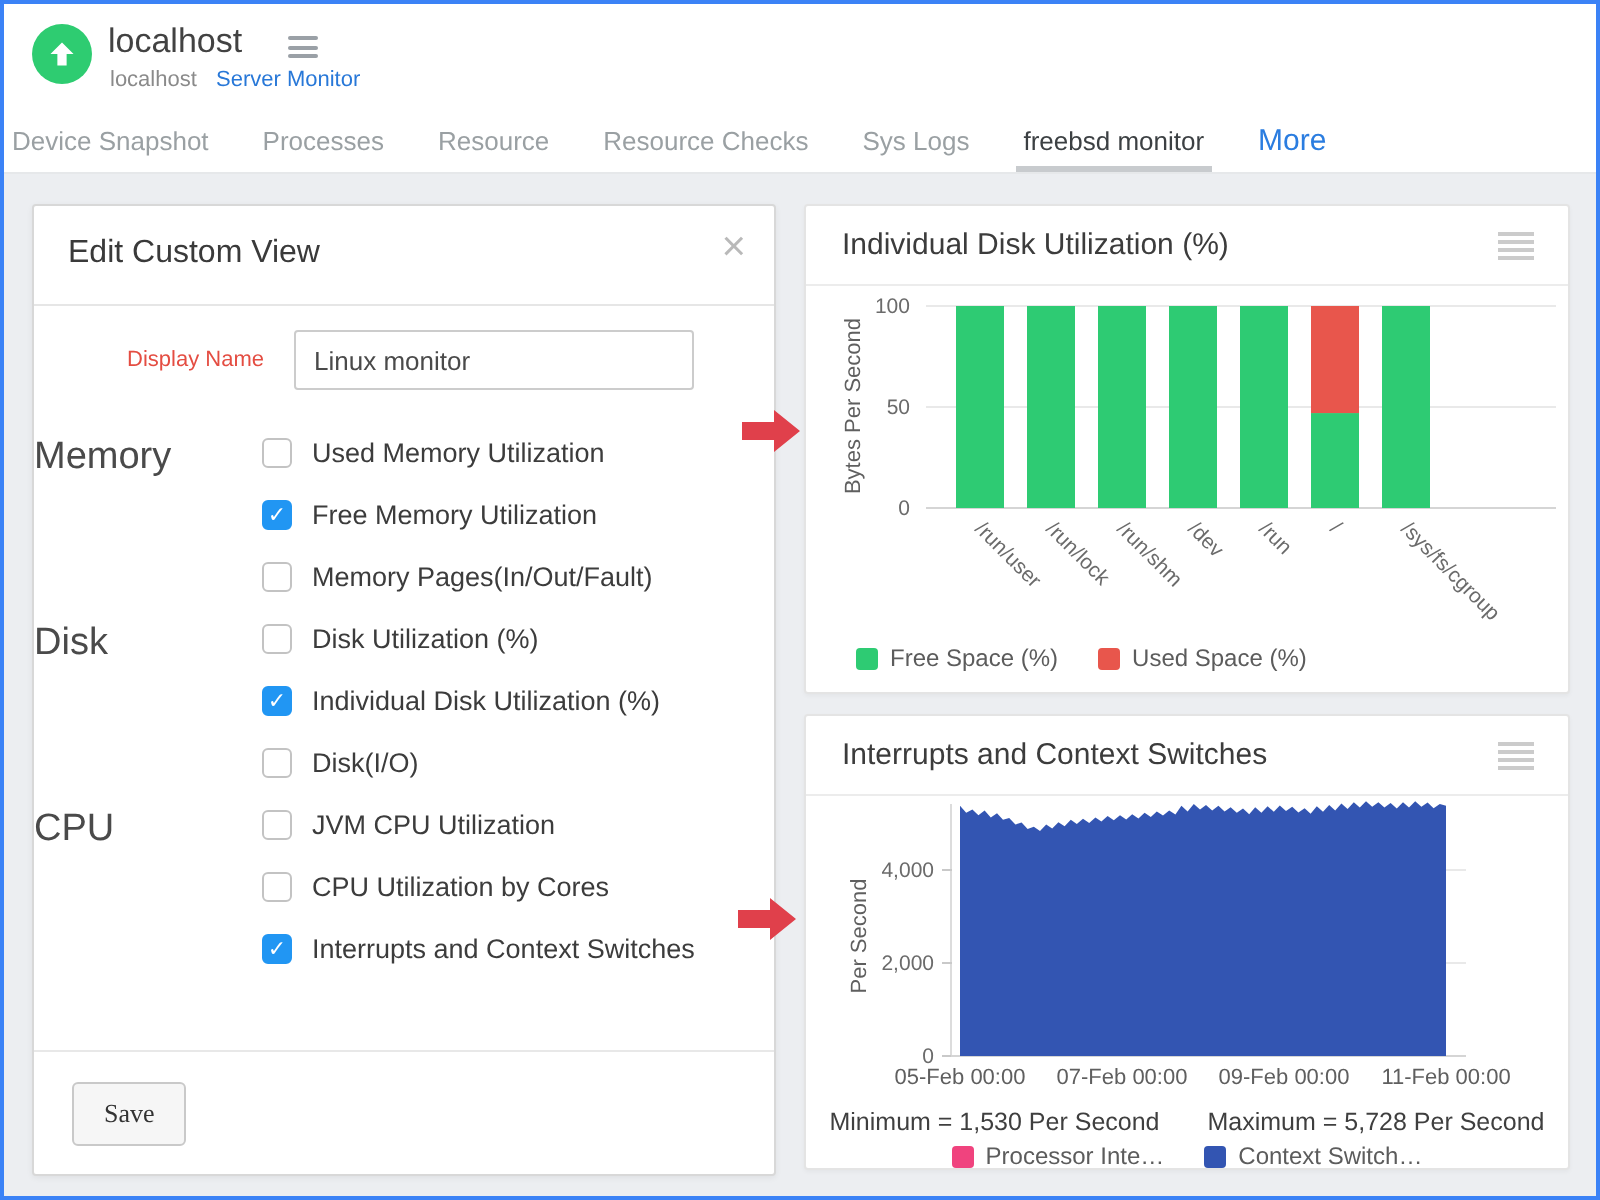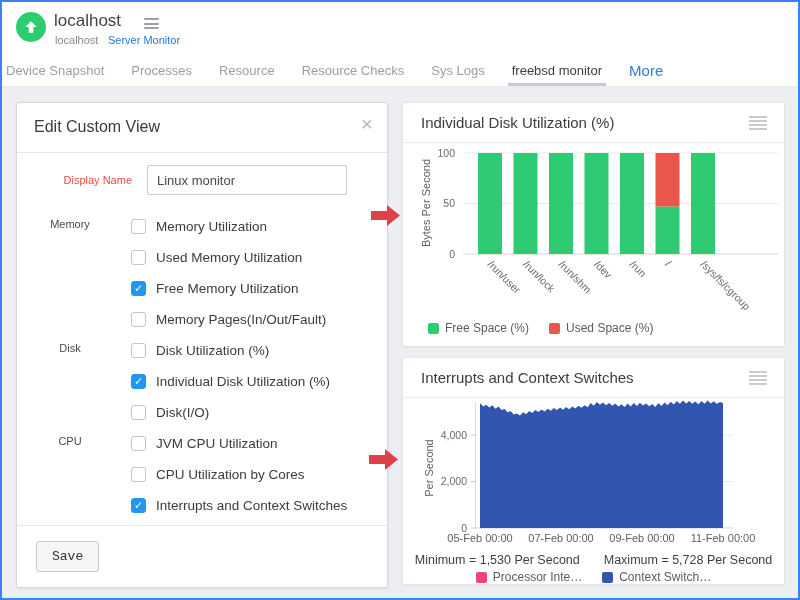--- a/index.html
+++ b/index.html
@@ -28,28 +28,28 @@
   
   .modal{position:absolute;left:14px;top:15px;width:372px;height:486px;background:#fff;border:1px solid #d8d8d8;border-radius:2px;box-shadow:0 1px 3px rgba(0,0,0,.06)}
   .modal-head{position:relative;height:50px;border-bottom:1px solid #e6e6e6}
   .modal-title{position:absolute;left:17px;top:15px;font-size:16px;color:#3a3a3a}
   .modal-close{position:absolute;right:14px;top:10px;font-size:21px;color:#b9b9b9;cursor:pointer;line-height:1}
   .dn-row{display:flex;align-items:center;margin-top:12px}
   .dn-label{width:115px;text-align:right;font-size:11px;color:#e44d42}
   .dn-input{margin-left:15px;width:200px;height:30px;border:1px solid #ccc;border-radius:2px;padding:0 9px;font-size:13px;color:#4a4a4a;font-family:inherit;background:#fff}
   .groups{margin-top:16px}
   .group{display:flex}
-  .group-label{width:106px;text-align:center;font-size:11px;color:#4a4a4a;padding-top:7px}
+  .group-label{width:106px;text-align:left;font-size:19px;color:#4a4a4a;padding-top:7px}
   .group-col{margin-left:8px}
   .cb-row{display:flex;align-items:center;height:31px;cursor:pointer}
   .cb{width:15px;height:15px;border:1px solid #c3c3c3;border-radius:3px;background:#fff;display:flex;align-items:center;justify-content:center;font-size:11px;font-weight:bold;color:#fff;flex:none}
   .cb.on{background:#2196f3;border-color:#2196f3}
   .cb-label{margin-left:10px;font-size:13.5px;color:#3c3c3c}
   .modal-foot{position:absolute;left:0;bottom:0;width:100%;height:62px;border-top:1px solid #e8e8e8}
-  .save-btn{position:absolute;left:19px;top:15px;padding:7px 15px;background:#f6f6f6;border:1px solid #c9c9c9;border-radius:3px;font-size:13px;color:#333;font-family:Liberation Mono, monospace;cursor:pointer}
+  .save-btn{position:absolute;left:19px;top:15px;padding:7px 15px;background:#f6f6f6;border:1px solid #c9c9c9;border-radius:3px;font-size:13px;color:#333;font-family:Liberation Serif, serif;cursor:pointer}
 
   
   .card{position:absolute;left:400px;width:383px;background:#fff;border:1px solid #e4e4e4;border-radius:2px;box-shadow:0 1px 2px rgba(0,0,0,.04)}
   .card1{top:15px;height:245px}
   .card2{top:270px;height:228px}
   .card-head{position:relative;height:40px;border-bottom:1px solid #ececec}
   .card-title{position:absolute;left:18px;top:11px;font-size:15px;color:#3c3c3c}
   .card-burger{position:absolute;right:17px;top:13px;width:18px;cursor:pointer}
   .card-burger i{display:block;height:2px;background:#cbcbcb;margin-bottom:2px}
   svg text{font-family:inherit}
@@ -108,24 +108,20 @@
         <div class="modal-close">×</div>
       </div>
       <div class="dn-row">
         <div class="dn-label">Display Name</div>
         <input class="dn-input" type="text" value="Linux monitor" style="">
       </div>
       <div class="groups">
           <div class="group">
             <div class="group-label">Memory</div>
             <div class="group-col">
-              <label class="cb-row">
-                <span class="cb"></span>
-                <span class="cb-label">Memory Utilization</span>
-              </label>
               <label class="cb-row">
                 <span class="cb"></span>
                 <span class="cb-label">Used Memory Utilization</span>
               </label>
               <label class="cb-row">
                 <span class="cb on" style="background: rgb(33, 150, 243);">✓</span>
                 <span class="cb-label">Free Memory Utilization</span>
               </label>
               <label class="cb-row">
                 <span class="cb"></span>

